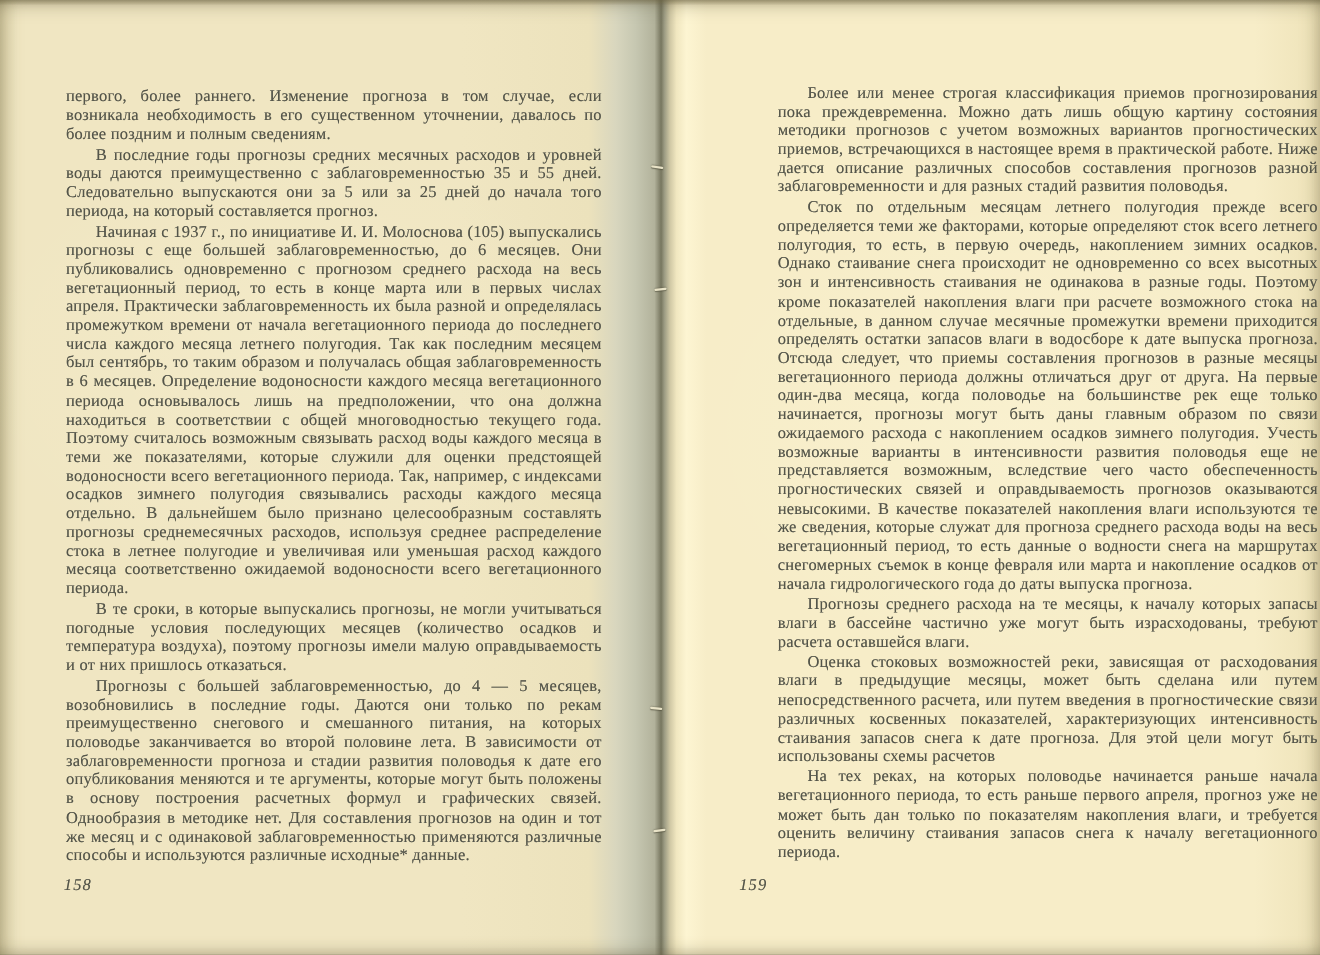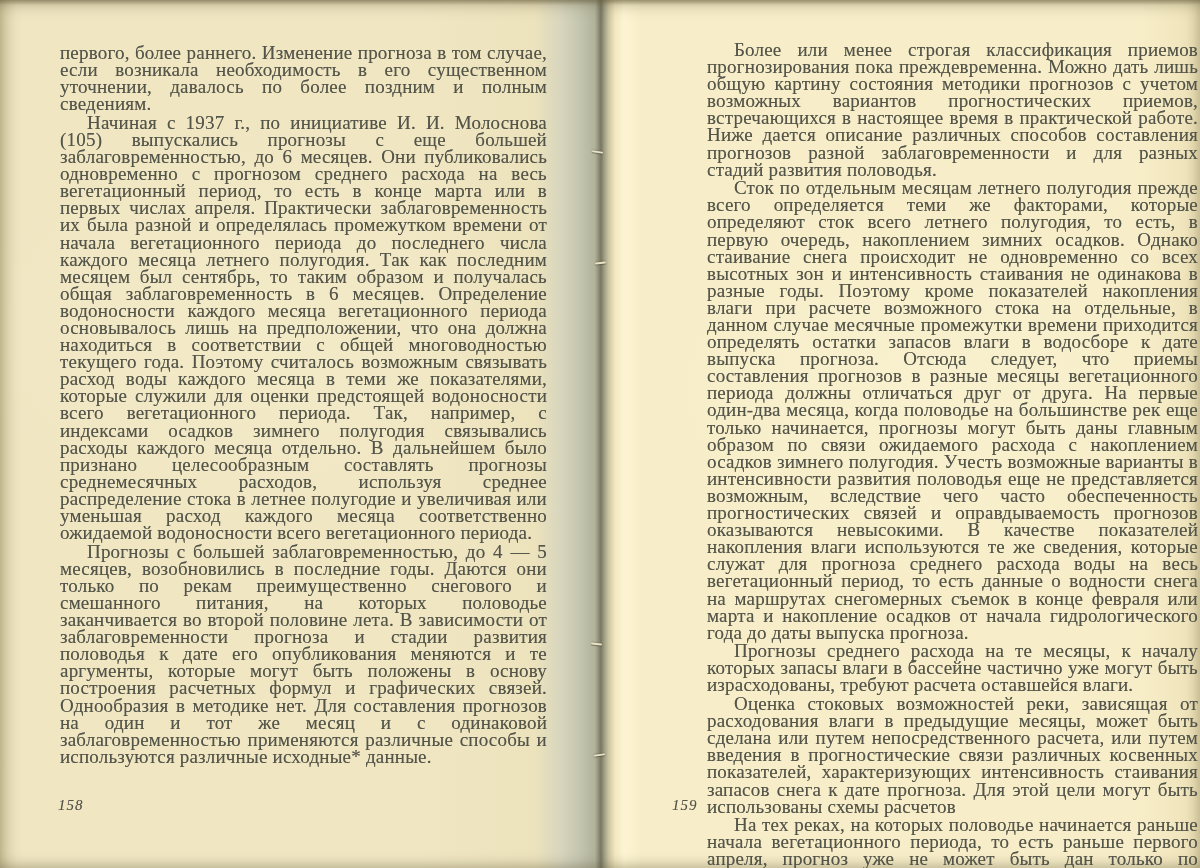--- a/index.html
+++ b/index.html
@@ -38,25 +38,26 @@
         #e6dab0 1200px);
     box-shadow:
       inset 0 14px 16px -12px rgba(96,90,60,.55),
       inset 0 -12px 14px -10px rgba(96,90,60,.40),
       inset 16px 0 20px -16px rgba(96,90,60,.45),
       inset -14px 0 18px -14px rgba(110,100,70,.35);
   }
   .textblock{
     position:absolute;
     color:var(--ink);
-    font-size:19px;
+    font-size:15px;
     line-height:17.1px;
     text-align:justify;
     letter-spacing:.2px;
     text-shadow:0 0 .5px rgba(84,85,74,.55);
+    margin-top:36px;
   }
   .textblock.left{left:60px;top:44px;width:487px;}
   .textblock.right{left:707px;top:41px;width:491px;}
   .para{margin:0 0 1.5px 0;padding:0;}
   .para.indent{text-indent:27px;}
   .pageno{
     position:absolute;top:797px;
     color:var(--ink);font-size:15px;letter-spacing:1px;
     text-shadow:0 0 .5px rgba(84,85,74,.5);
     font-style:italic;
@@ -79,21 +80,23 @@
   }
 </style>
 </head>
 <body>
 
 <div class="scan">
   <div class="topedge"></div>
 
   <div class="textblock left">
       <p class="para">первого, более раннего. Изменение прогноза в том случае, если возникала необходимость в его существенном уточнении, давалось по более поздним и полным сведениям.</p>
+      <p class="para indent">В последние годы прогнозы средних месячных расходов и уровней воды даются преимущественно с заблаговременностью 35 и 55 дней. Следовательно выпускаются они за 5 или за 25 дней до начала того периода, на который составляется прогноз.</p>
       <p class="para indent">Начиная с 1937 г., по инициативе И. И. Молоснова (105) выпускались прогнозы с еще большей заблаговременностью, до 6 месяцев. Они публиковались одновременно с прогнозом среднего расхода на весь вегетационный период, то есть в конце марта или в первых числах апреля. Практически заблаговременность их была разной и определялась промежутком времени от начала вегетационного периода до последнего числа каждого месяца летнего полугодия. Так как последним месяцем был сентябрь, то таким образом и получалась общая заблаговременность в 6 месяцев. Определение водоносности каждого месяца вегетационного периода основывалось лишь на предположении, что она должна находиться в соответствии с общей многоводностью текущего года. Поэтому считалось возможным связывать расход воды каждого месяца в теми же показателями, которые служили для оценки предстоящей водоносности всего вегетационного периода. Так, например, с индексами осадков зимнего полугодия связывались расходы каждого месяца отдельно. В дальнейшем было признано целесообразным составлять прогнозы среднемесячных расходов, используя среднее распределение стока в летнее полугодие и увеличивая или уменьшая расход каждого месяца соответственно ожидаемой водоносности всего вегетационного периода.</p>
+      <p class="para indent">В те сроки, в которые выпускались прогнозы, не могли учитываться погодные условия последующих месяцев (количество осадков и температура воздуха), поэтому прогнозы имели малую оправдываемость и от них пришлось отказаться.</p>
       <p class="para indent">Прогнозы с большей заблаговременностью, до 4 — 5 месяцев, возобновились в последние годы. Даются они только по рекам преимущественно снегового и смешанного питания, на которых половодье заканчивается во второй половине лета. В зависимости от заблаговременности прогноза и стадии развития половодья к дате его опубликования меняются и те аргументы, которые могут быть положены в основу построения расчетных формул и графических связей. Однообразия в методике нет. Для составления прогнозов на один и тот же месяц и с одинаковой заблаговременностью применяются различные способы и используются различные исходные* данные.</p>
     </div>
 
   <div class="textblock right">
       <p class="para indent">Более или менее строгая классификация приемов прогнозирования пока преждевременна. Можно дать лишь общую картину состояния методики прогнозов с учетом возможных вариантов прогностических приемов, встречающихся в настоящее время в практической работе. Ниже дается описание различных способов составления прогнозов разной заблаговременности и для разных стадий развития половодья.</p>
       <p class="para indent">Сток по отдельным месяцам летнего полугодия прежде всего определяется теми же факторами, которые определяют сток всего летнего полугодия, то есть, в первую очередь, накоплением зимних осадков. Однако стаивание снега происходит не одновременно со всех высотных зон и интенсивность стаивания не одинакова в разные годы. Поэтому кроме показателей накопления влаги при расчете возможного стока на отдельные, в данном случае месячные промежутки времени приходится определять остатки запасов влаги в водосборе к дате выпуска прогноза. Отсюда следует, что приемы составления прогнозов в разные месяцы вегетационного периода должны отличаться друг от друга. На первые один-два месяца, когда половодье на большинстве рек еще только начинается, прогнозы могут быть даны главным образом по связи ожидаемого расхода с накоплением осадков зимнего полугодия. Учесть возможные варианты в интенсивности развития половодья еще не представляется возможным, вследствие чего часто обеспеченность прогностических связей и оправдываемость прогнозов оказываются невысокими. В качестве показателей накопления влаги используются те же сведения, которые служат для прогноза среднего расхода воды на весь вегетационный период, то есть данные о водности снега на маршрутах снегомерных съемок в конце февраля или марта и накопление осадков от начала гидрологического года до даты выпуска прогноза.</p>
       <p class="para indent">Прогнозы среднего расхода на те месяцы, к началу которых запасы влаги в бассейне частично уже могут быть израсходованы, требуют расчета оставшейся влаги.</p>
       <p class="para indent">Оценка стоковых возможностей реки, зависящая от расходования влаги в предыдущие месяцы, может быть сделана или путем непосредственного расчета, или путем введения в прогностические связи различных косвенных показателей, характеризующих интенсивность стаивания запасов снега к дате прогноза. Для этой цели могут быть использованы схемы расчетов</p>
       <p class="para indent">На тех реках, на которых половодье начинается раньше начала вегетационного периода, то есть раньше первого апреля, прогноз уже не может быть дан только по показателям накопления влаги, и требуется оценить величину стаивания запасов снега к началу вегетационного периода.</p>
     </div>

